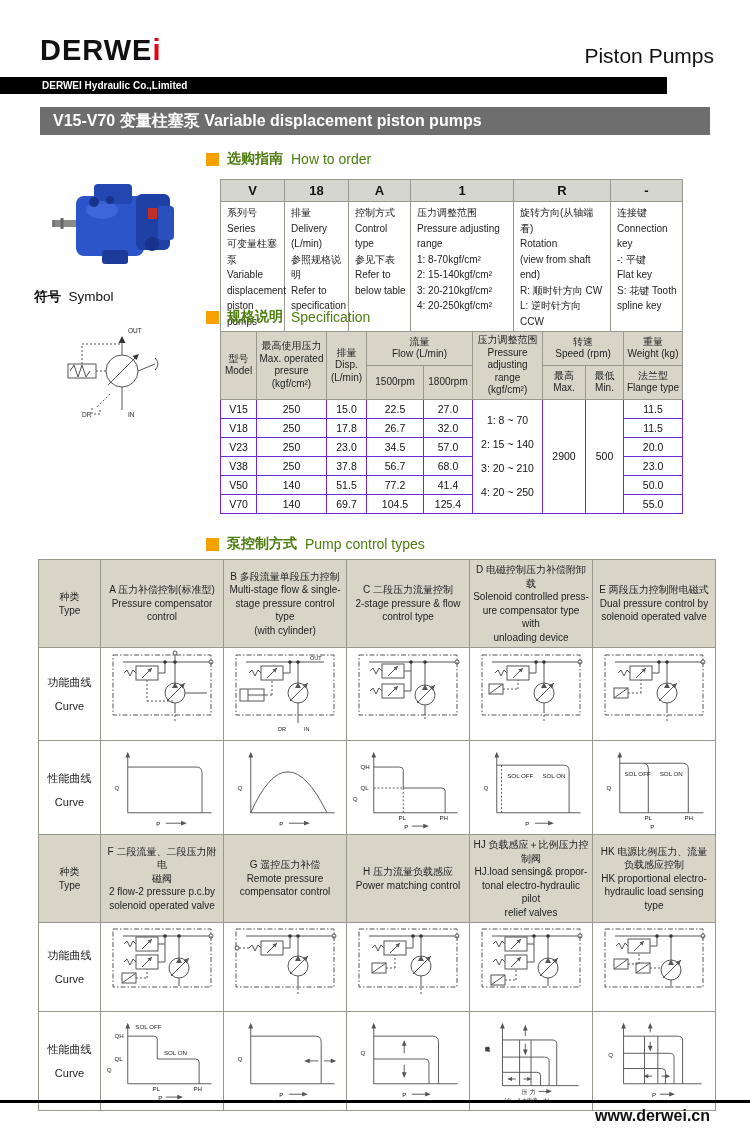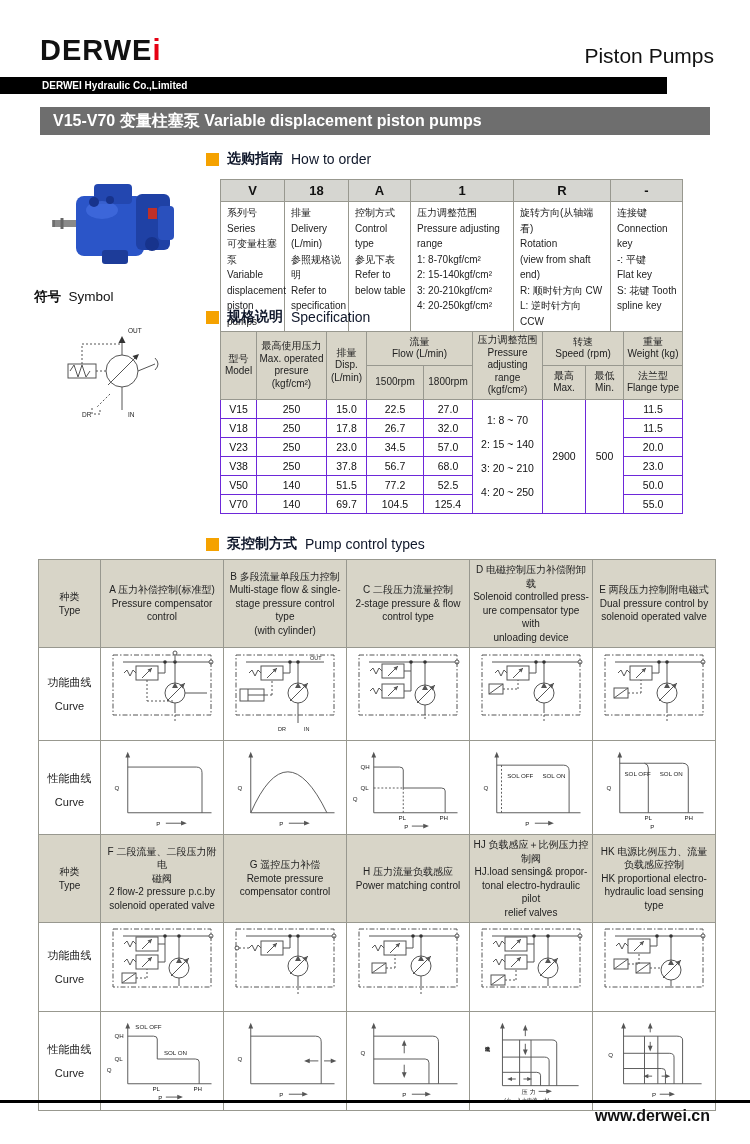--- a/index.html
+++ b/index.html
@@ -8,21 +8,21 @@
   .prelines{white-space:pre-line;}
   
   .logo{position:absolute;left:40px;top:34px;font-size:29px;font-weight:bold;letter-spacing:1px;color:#111;}
   .logo .red{color:#e60012;}
   .product-line{position:absolute;right:36px;top:44px;font-size:21px;color:#111;}
   .company-bar{position:absolute;left:0;top:77px;width:667px;height:17px;background:#000;}
   .company-bar span{display:block;color:#fff;font-size:10px;font-weight:bold;line-height:17px;padding-left:42px;}
   .title-bar{position:absolute;left:40px;top:107px;width:657px;height:28px;background:#6e6e6e;
              color:#fff;font-size:16px;font-weight:bold;line-height:28px;padding-left:13px;}
   
-  .sec-head{position:absolute;left:206px;display:flex;align-items:center;gap:8px;font-size:14px;color:#0f172a;}
+  .sec-head{position:absolute;left:206px;display:flex;align-items:center;gap:8px;font-size:14px;color:#4d7c0f;}
   .bullet{width:13px;height:13px;background:#f5a200;flex:0 0 auto;}
   .sec-zh{font-weight:bold;}
   
   table{border-collapse:collapse;table-layout:fixed;}
   th,td{box-sizing:border-box;}
   
   .order-table{position:absolute;left:220px;top:179px;width:462px;}
   .order-table th{background:#d6d6d1;border:1px solid #98988f;font-size:13px;font-weight:bold;height:22px;color:#111;}
   .order-table td{border:1px solid #98988f;vertical-align:top;text-align:left;
                   font-size:10px;line-height:15.5px;padding:3px 4px 3px 6px;color:#222;}
@@ -282,21 +282,21 @@
       <td>37.8</td>
       <td>56.7</td>
       <td>68.0</td>
       <td>23.0</td>
     </tr>
     <tr>
       <td>V50</td>
       <td>140</td>
       <td>51.5</td>
       <td>77.2</td>
-      <td>52.5</td>
+      <td>41.4</td>
       <td>50.0</td>
     </tr>
     <tr>
       <td>V70</td>
       <td>140</td>
       <td>69.7</td>
       <td>104.5</td>
       <td>125.4</td>
       <td>55.0</td>
     </tr>

